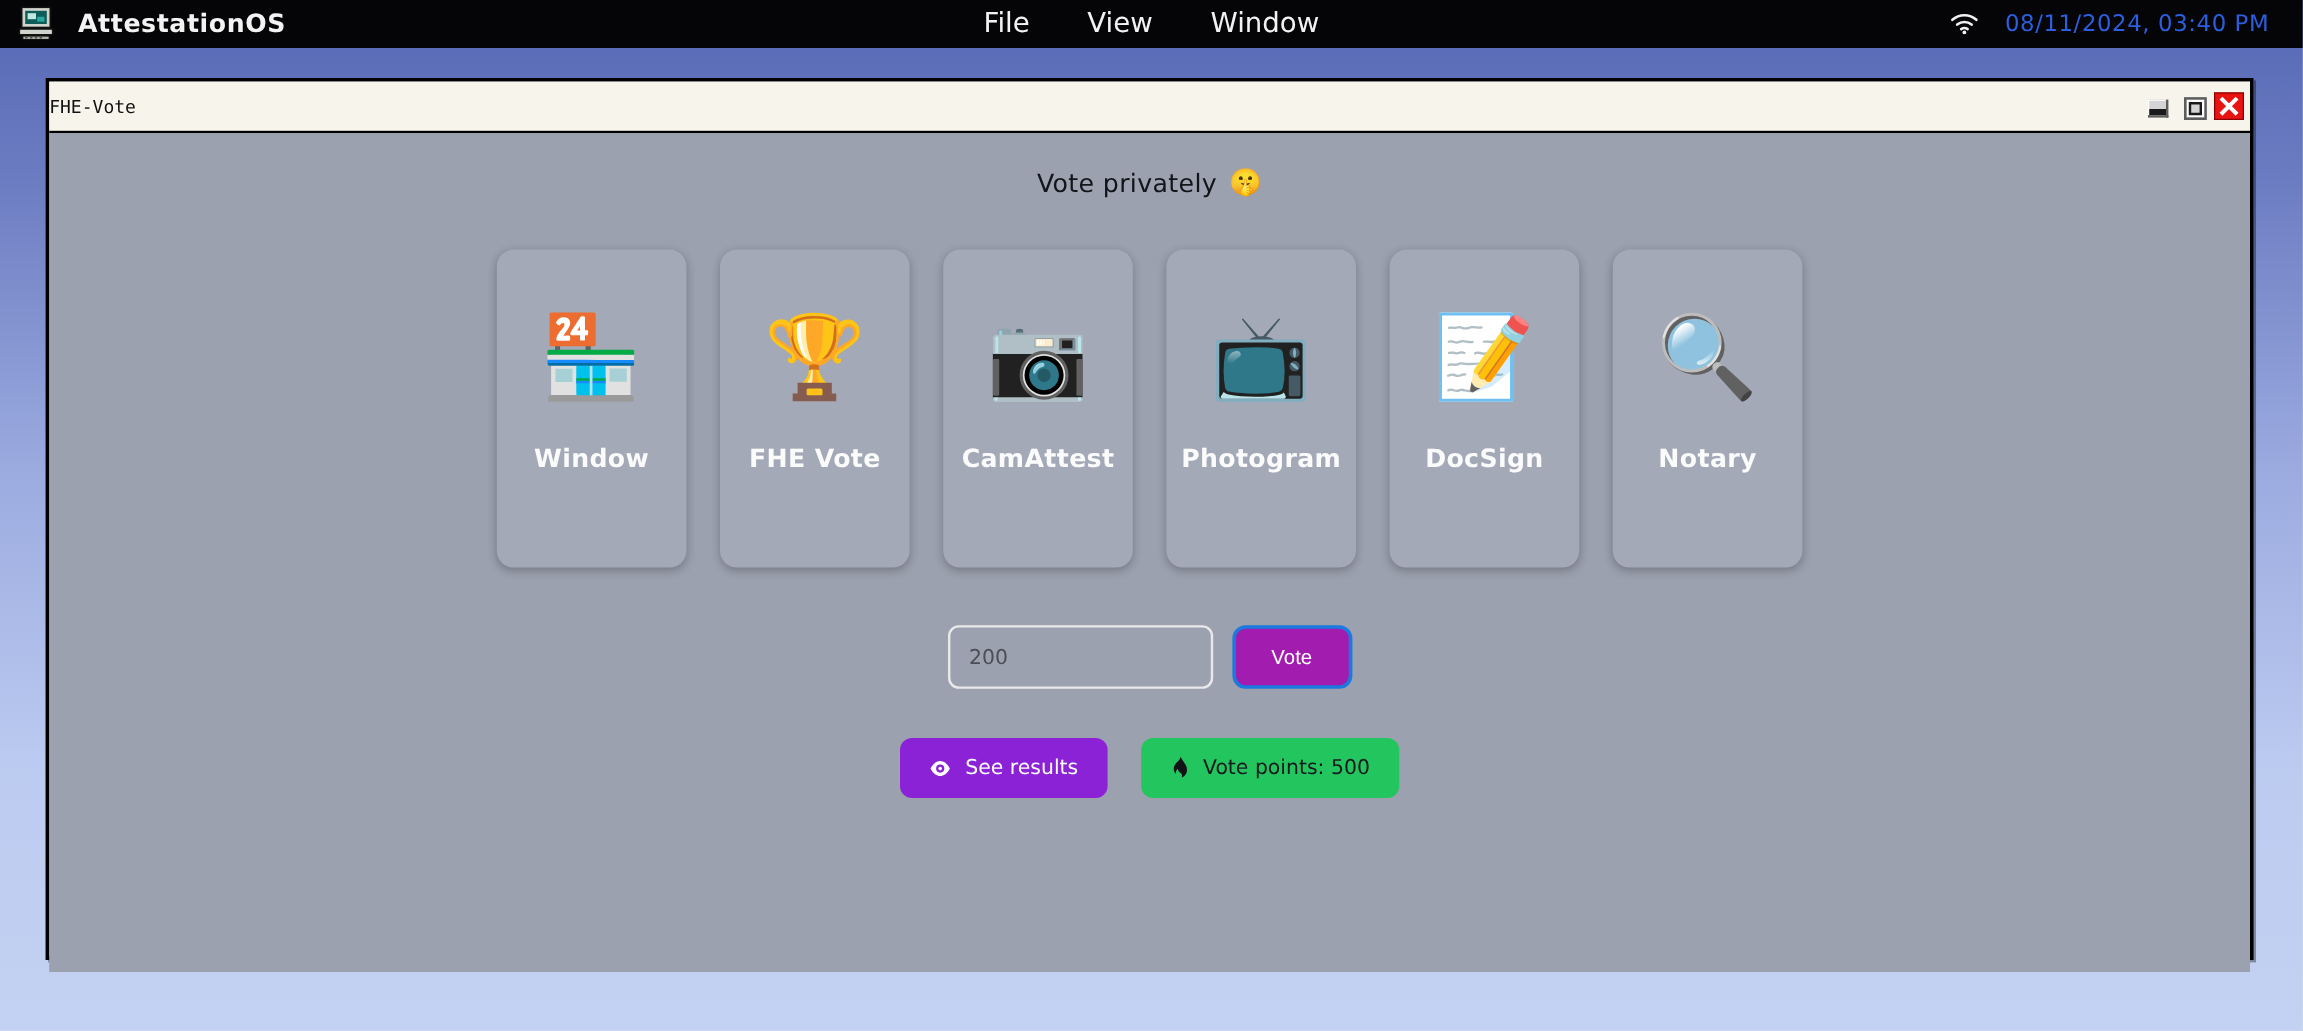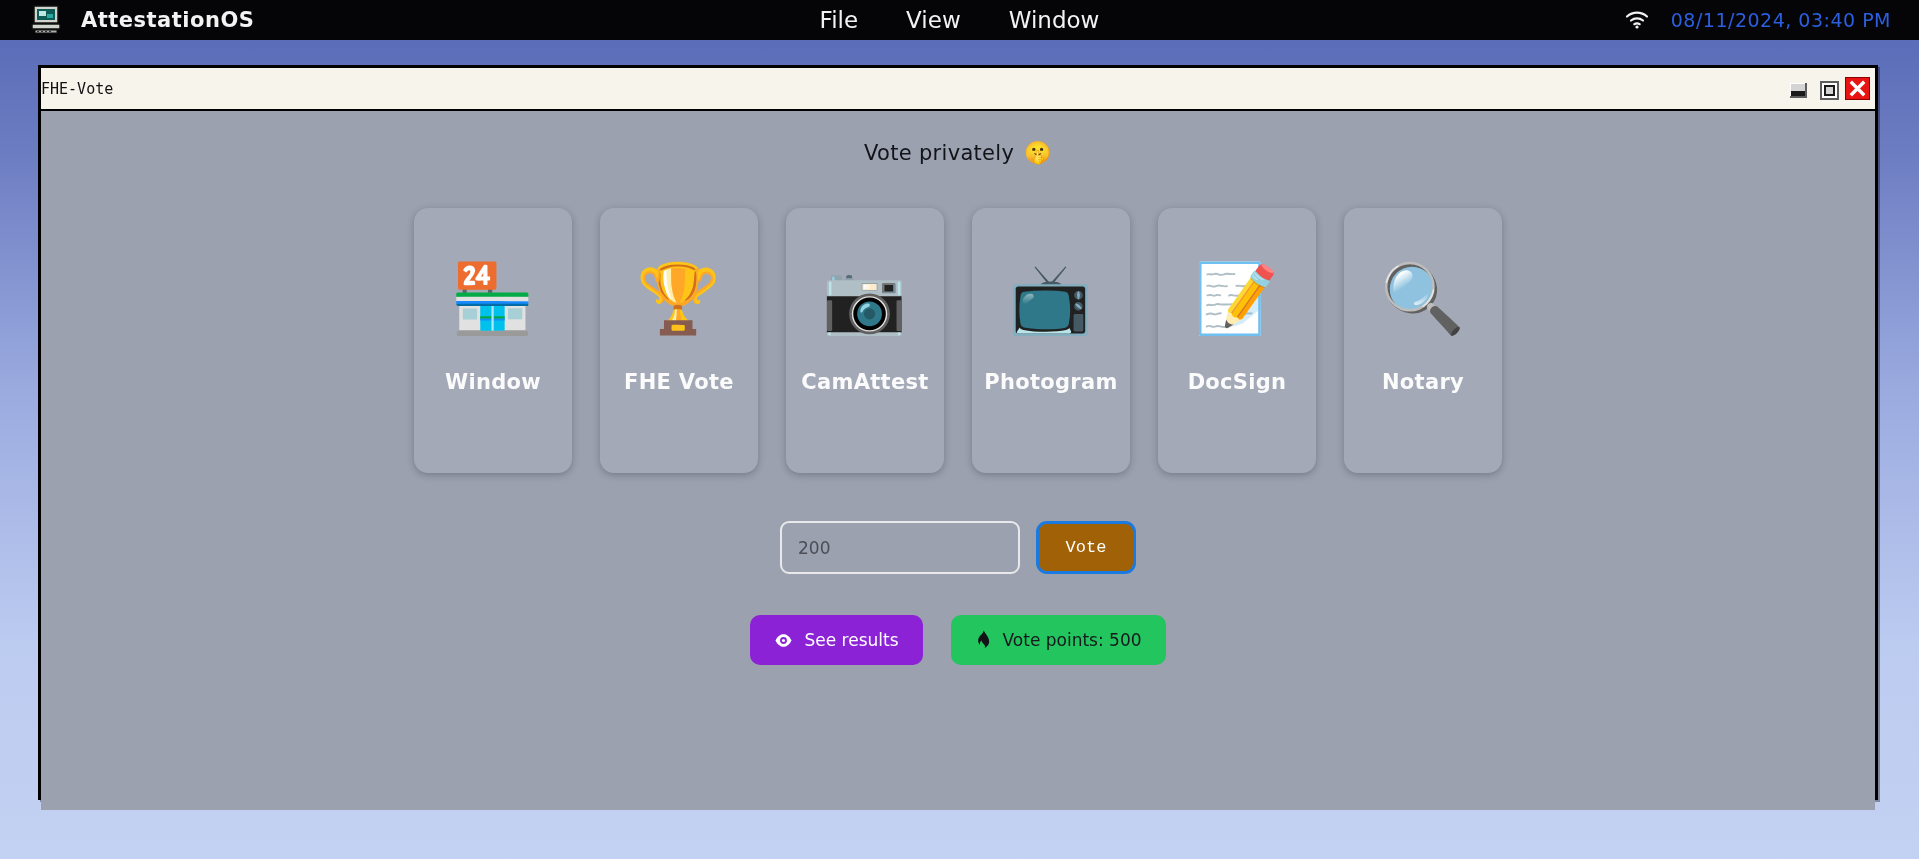--- a/index.html
+++ b/index.html
@@ -14,21 +14,21 @@
   }
 
   
   .menubar {
     position:absolute; top:0; left:0;
     width:1919px; height:40px;
     background:#050507;
     display:flex; align-items:center;
     z-index:50;
   }
-  .brand { display:flex; align-items:center; gap:16px; padding-left:31px; }
+  .brand { display:flex; align-items:center; gap:16px; padding-left:15px; }
   .brand-icon { width:34px; height:30px; position:relative; display:block; }
   .brand-title {
     color:#f3f3f3; font-size:21px; font-weight:bold;
     letter-spacing:0.5px;
     font-family:"DejaVu Sans", sans-serif;
   }
   .menu-items {
     position:absolute; left:50%; transform:translateX(-50%);
     display:flex; gap:48px;
   }
@@ -141,40 +141,40 @@
     letter-spacing:0.3px;
     text-align:center;
     font-family:"DejaVu Sans", sans-serif;
   }
 
   .vote-row {
     margin-top:48px;
     display:flex; align-items:center; gap:16px;
   }
   .vote-input {
-    width:240px; height:53px;
+    width:221px; height:53px;
     background:transparent;
     border:2px solid #e9e9ec;
     border-radius:9px;
     padding:0 16px;
     font-size:17px;
     color:#3a3d45;
     outline:none;
     font-family:"DejaVu Sans", sans-serif;
   }
   .vote-input::placeholder { color:#4b4e57; opacity:1; }
   .vote-btn {
     width:100px; height:53px;
-    background:#a16207;
+    background:#a21caf;
     border:3px solid #1a7ae0;
     border-radius:11px;
     color:#fff;
     font-size:17px;
     cursor:pointer;
-    font-family:Liberation Mono, monospace;
+    font-family:Liberation Sans, sans-serif;
     text-align:center;
   }
 
   .action-row {
     margin-top:41px;
     display:flex; align-items:center; gap:28px;
   }
   .pill {
     height:50px;
     display:flex; align-items:center; gap:11px;

